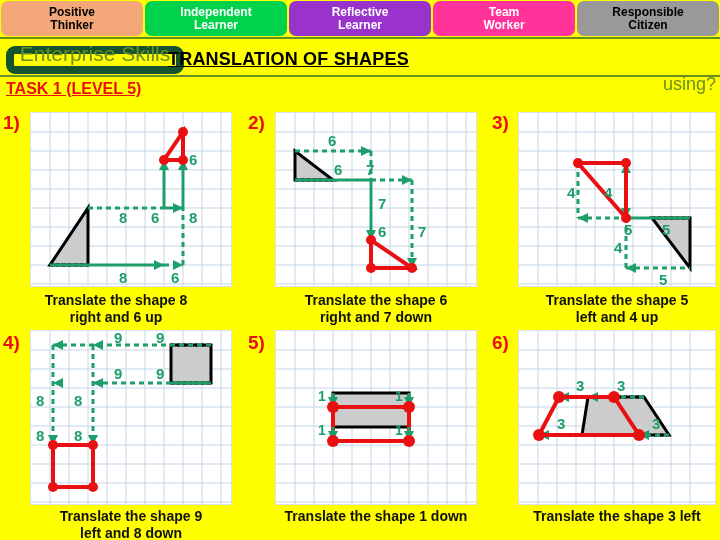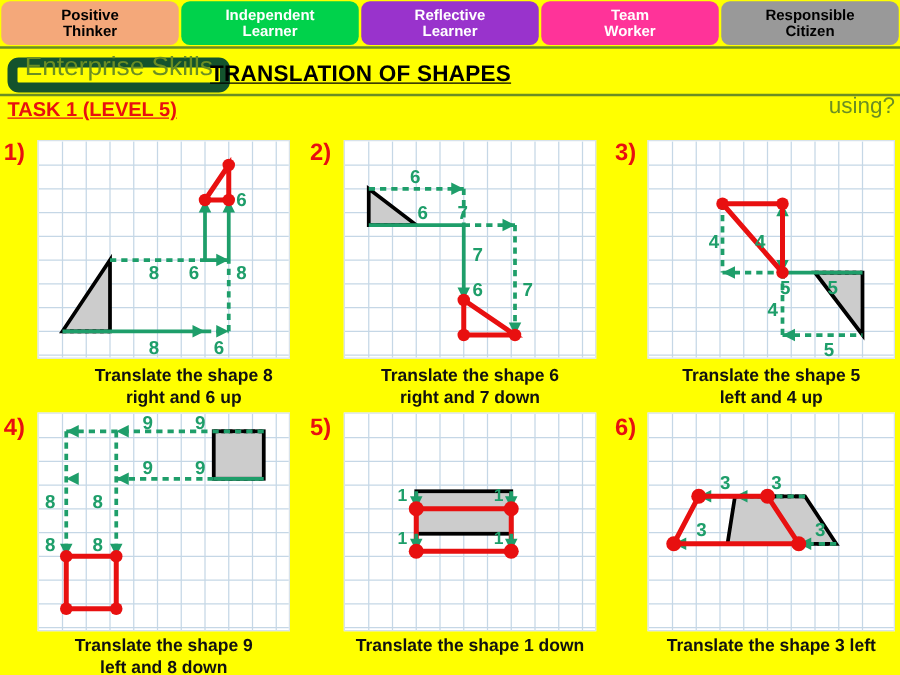--- a/index.html
+++ b/index.html
@@ -185,21 +185,21 @@
       <g font-family="Liberation Sans, sans-serif" font-size="15" font-weight="bold" fill="#1E9E6A">
         <text x="88" y="110">8</text>
         <text x="88" y="170">8</text>
         <text x="140" y="170">6</text>
         <text x="120" y="110">6</text>
         <text x="158" y="110">8</text>
         <text x="158" y="52">6</text>
       </g>
     </svg>
   </div>
-  <div class="caption" style="left:46px;top:292px;width:202px;">Translate the shape 8
+  <div class="caption" style="left:15px;top:292px;width:202px;">Translate the shape 8
 right and 6 up</div>
 </div>
 
 <div class="panel">
   <div class="pnum" style="left:248px;top:113px;">2)</div>
   <div class="gridbox" style="left:275px;top:112px;width:202px;height:175px;">
     <svg width="202" height="175" viewBox="0 0 202 175">
       <g stroke="#c5d7e6" stroke-width="1">
         <line x1="0" y1="19" x2="202" y2="19"></line>
           <line x1="0" y1="38" x2="202" y2="38"></line>

